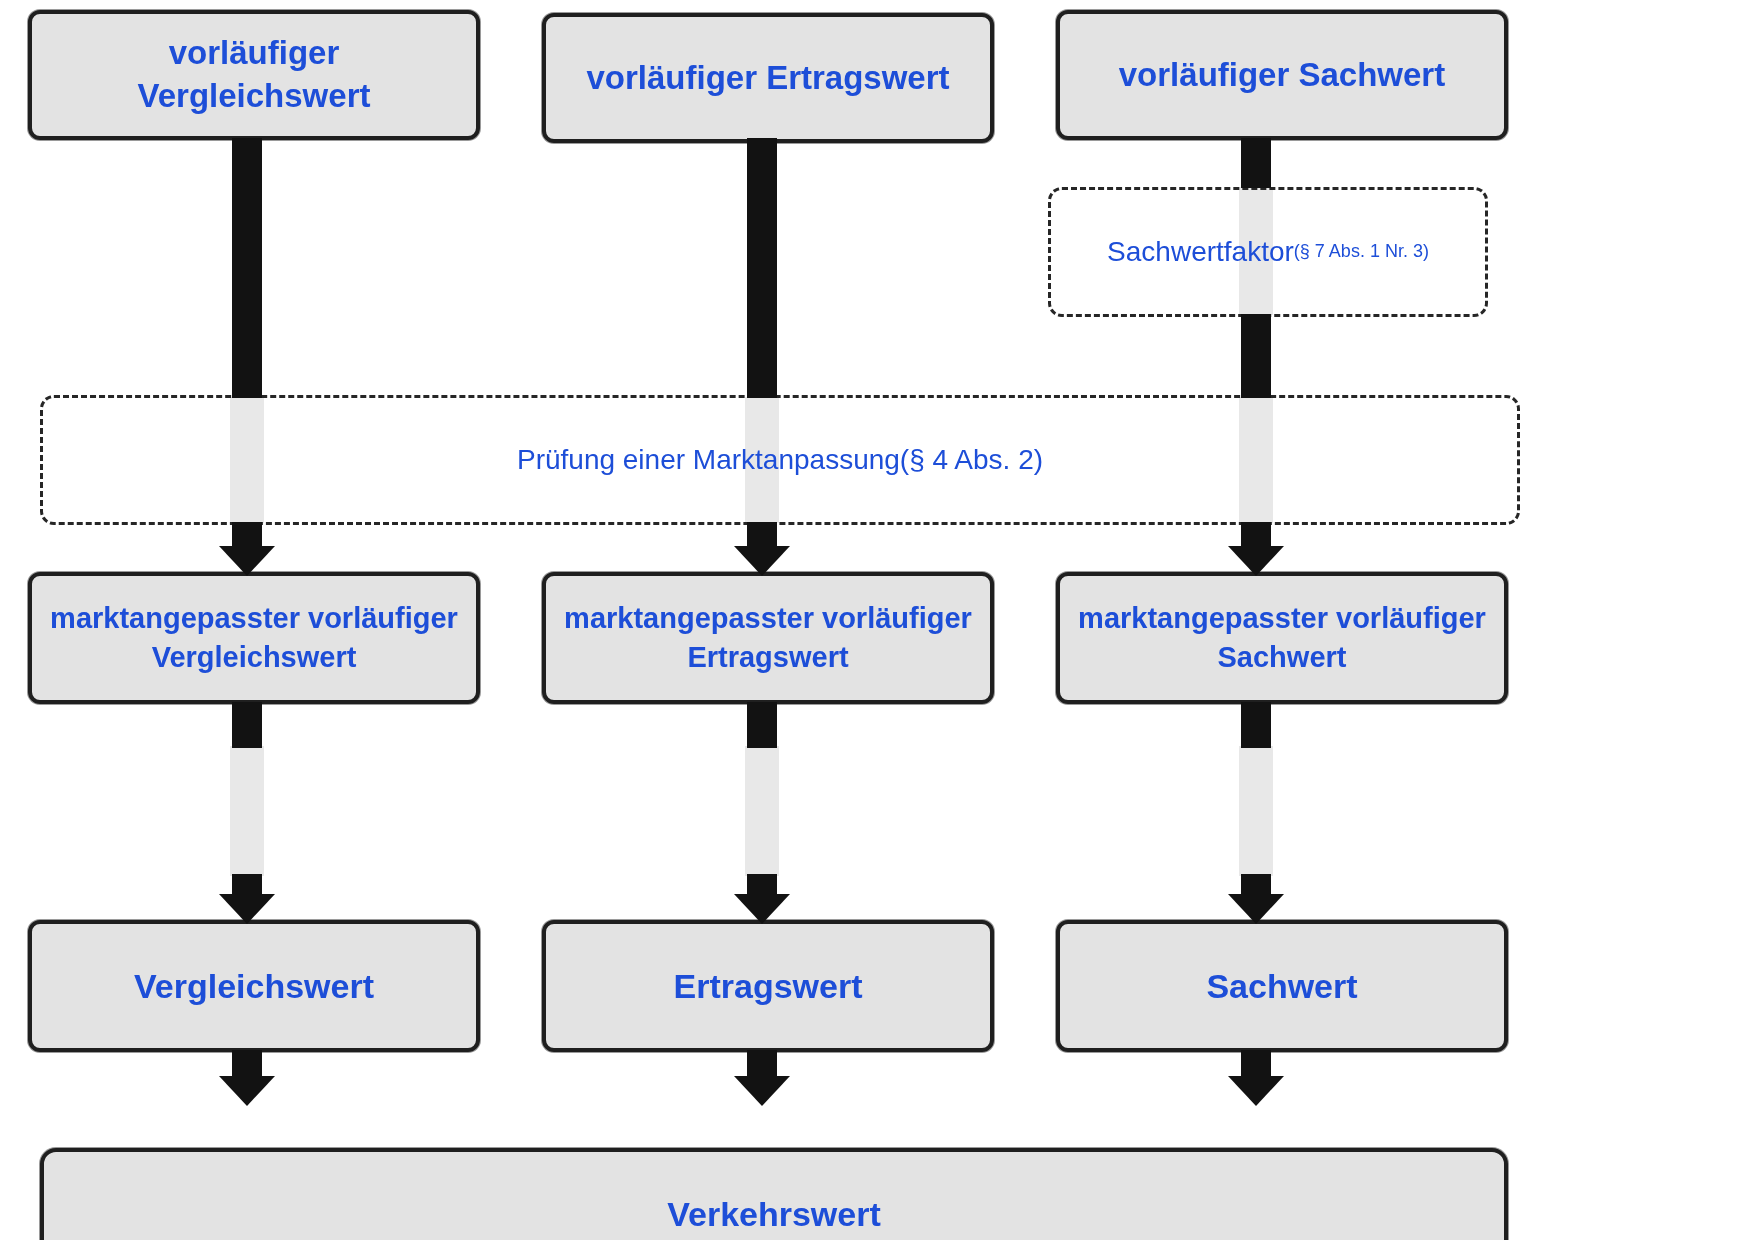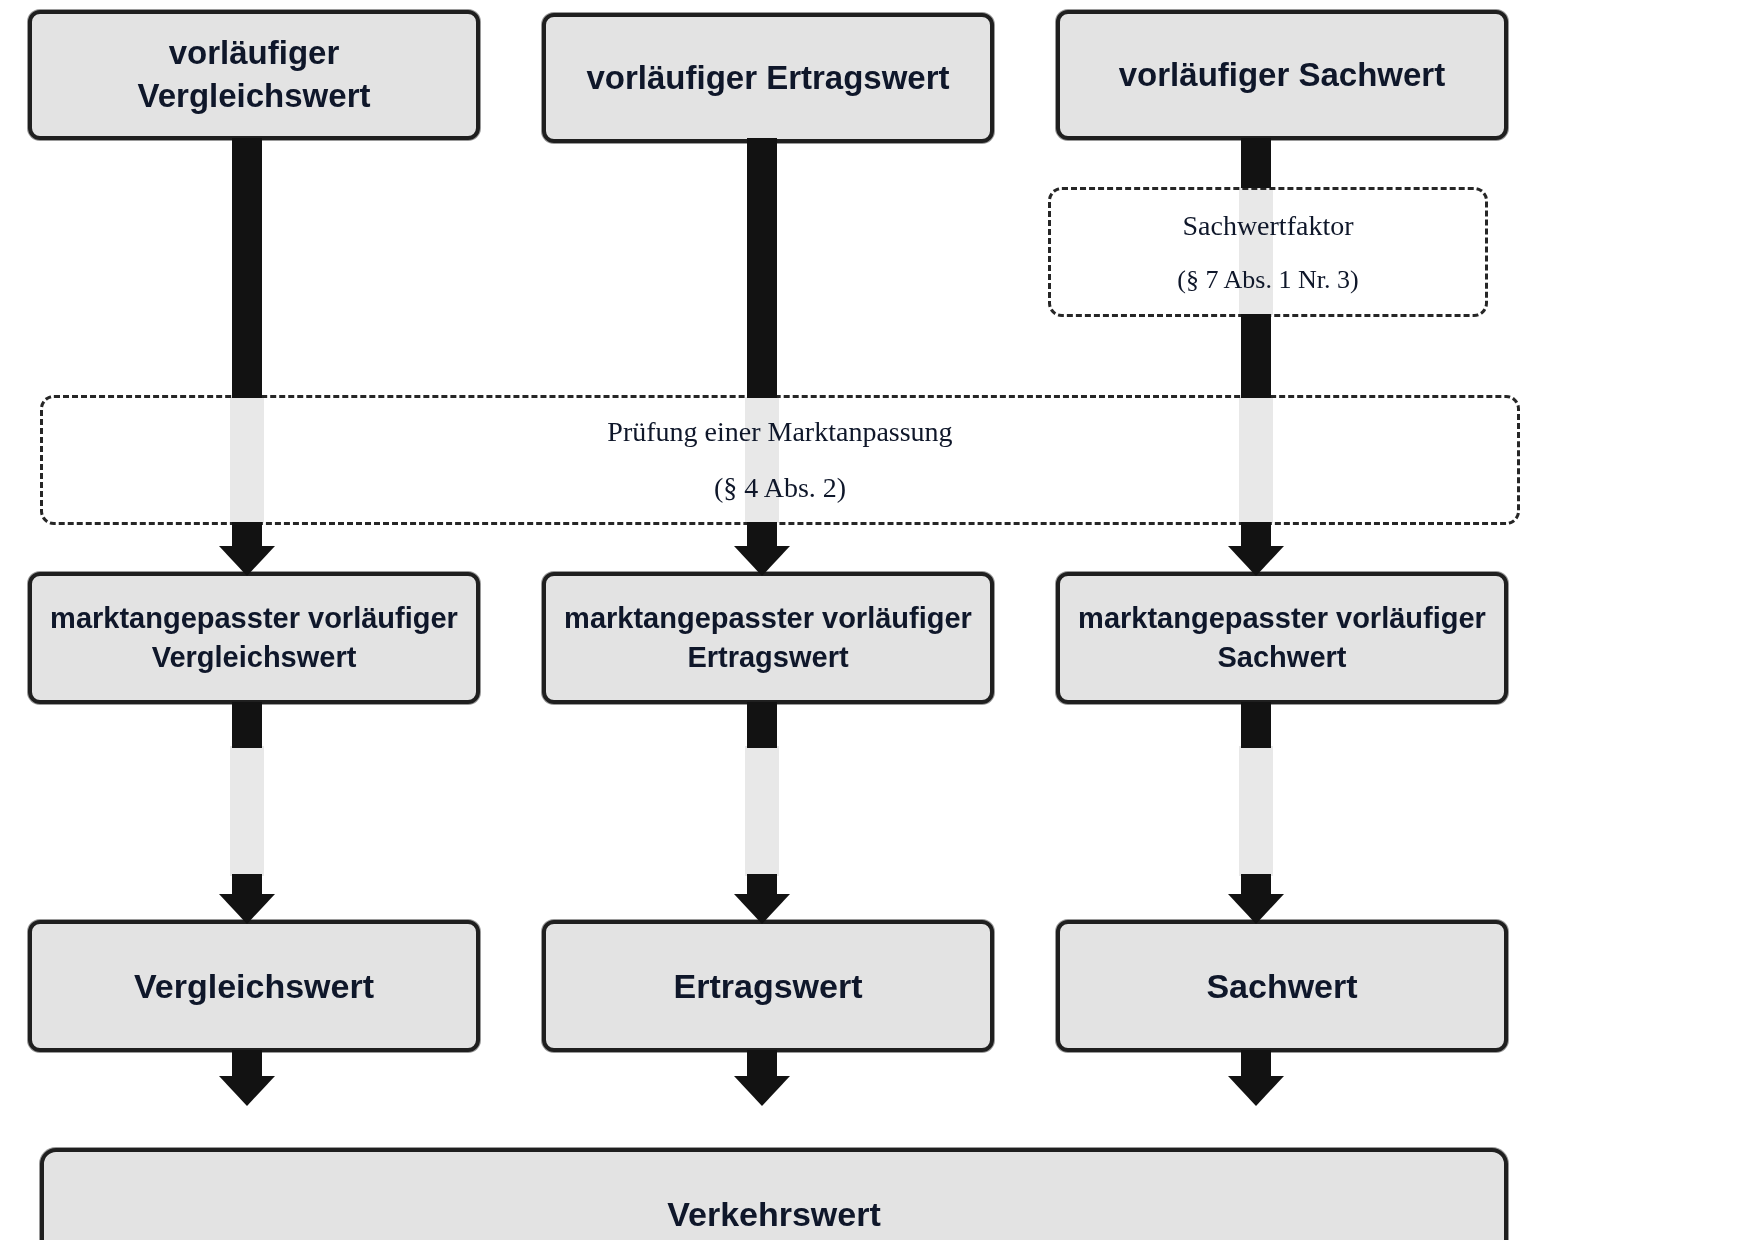--- a/index.html
+++ b/index.html
@@ -1,21 +1,21 @@
 <!DOCTYPE html>
 <html><head>
 <meta charset="utf-8">
 <style>
   html,body{margin:0;padding:0;background:#ffffff;}
   .stage{
     position:relative;
     width:1761px;height:1240px;
     background:#ffffff;
     font-family:"Liberation Sans", sans-serif;
-    color:#0f172a;
+    color:#1d4ed8;
     overflow:hidden;
   }
   
   .box{
     position:absolute;
     background:#e3e3e3;
     border:4px solid #1f1f1f;
     border-radius:12px;
     display:flex;flex-direction:column;
     align-items:center;justify-content:center;
@@ -26,28 +26,27 @@
   }
   .box-top{font-size:33px;font-weight:bold;line-height:1.3;}
   .box-mid{font-size:29px;font-weight:bold;line-height:1.35;}
   .box-big{font-size:34px;font-weight:bold;}
   
   .note{
     position:absolute;
     background:transparent;
     border:3px dashed #262626;
     border-radius:14px;
-    display:flex;flex-direction:column;
+    display:flex;flex-direction:row;
     align-items:center;justify-content:center;
     text-align:center;
     z-index:2;
     box-sizing:border-box;
     font-size:28px;
     line-height:1.2;
-    font-family:Liberation Serif, serif;
   }
   .note .gap{height:22px;}
   
   .bar{position:absolute;width:30px;background:#121212;z-index:3;}
   
   .ghost{position:absolute;width:34px;background:#e8e8e8;z-index:1;}
   
   .tri{
     position:absolute;width:0;height:0;
     border-left:28px solid transparent;
@@ -105,21 +104,21 @@
   <div class="box box-top" style="left:542px;top:13px;width:452px;height:130px">
     <span class="txt">vorläufiger Ertragswert</span>
   </div>
   <div class="box box-top" style="left:1056px;top:10px;width:452px;height:130px">
     <span class="txt">vorläufiger Sachwert</span>
   </div>
 
   <div class="note" style="left:1048px;top:187px;width:440px;height:130px">
     <span class="txt">Sachwertfaktor</span>
     <span class="gap"></span>
-    <span class="txt" style="font-size:26px">(§ 7 Abs. 1 Nr. 3)</span>
+    <span class="txt" style="font-size:18px">(§ 7 Abs. 1 Nr. 3)</span>
   </div>
 
   <div class="note" style="left:40px;top:395px;width:1480px;height:130px">
     <span class="txt">Prüfung einer Marktanpassung</span>
     <span class="gap"></span>
     <span class="txt">(§ 4 Abs. 2)</span>
   </div>
 
   <div class="box box-mid" style="left:28px;top:572px;width:452px;height:132px">
     <span class="txt">marktangepasster vorläufiger</span>

